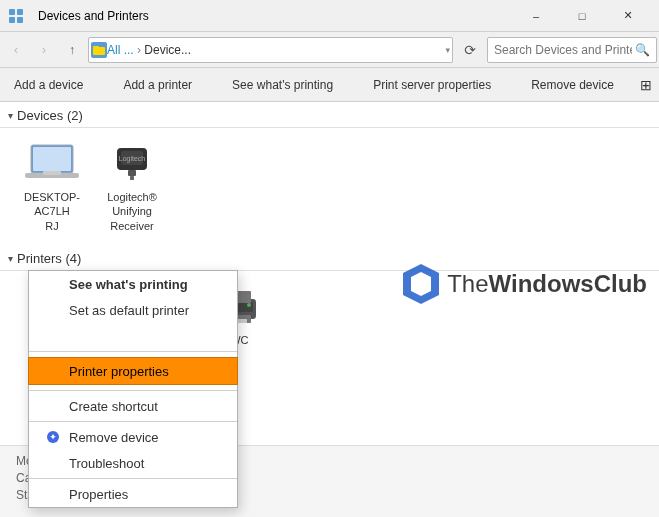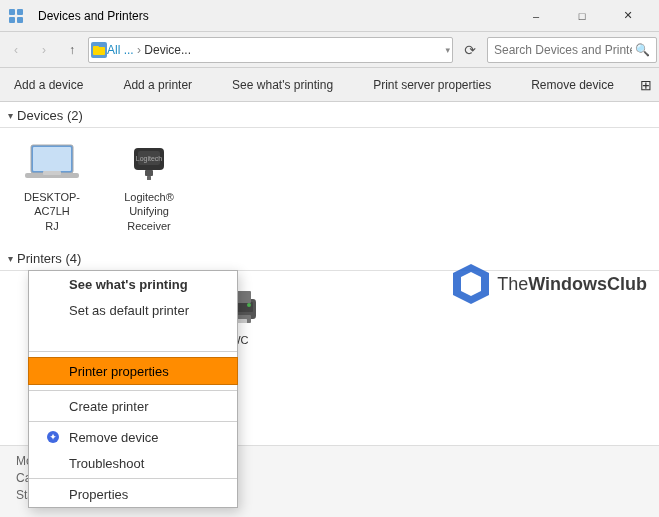--- a/index.html
+++ b/index.html
@@ -219,21 +219,21 @@
       font-weight: normal;
       color: #333;
       font-size: 13px;
     }
 
     
     .device-grid {
       display: flex;
       flex-wrap: wrap;
       padding: 8px 12px;
-      gap: 17px;
+      gap: 0;
       min-height: 90px;
     }
     .device-item {
       display: flex;
       flex-direction: column;
       align-items: center;
       width: 80px;
       cursor: pointer;
       padding: 4px;
       border-radius: 2px;
@@ -500,21 +500,21 @@
       <span class="ctx-icon"></span>
     </div>
     <div class="ctx-sep"></div>
     <div class="ctx-item highlighted">
       <span class="ctx-icon"></span>
       <span>Printer properties</span>
     </div>
     <div class="ctx-sep"></div>
     <div class="ctx-item">
       <span class="ctx-icon"></span>
-      <span>Create printer</span>
+      <span>Create shortcut</span>
     </div>
     <div class="ctx-sep"></div>
     <div class="ctx-item">
       <span class="ctx-icon">
         <svg width="14" height="14" viewBox="0 0 14 14">
           <circle cx="7" cy="7" r="6" fill="#4169E1"></circle>
           <text x="7" y="10" text-anchor="middle" fill="#fff" font-size="9" font-family="Arial">✦</text>
         </svg>
       </span>
       <span>Remove device</span>
@@ -531,21 +531,21 @@
   </div>
 
   <div class="watermark">
     <div style="display:flex; align-items:center;">
 
       <svg width="40" height="44" viewBox="0 0 40 44">
         <polygon points="20,2 38,11 38,33 20,42 2,33 2,11" fill="#2060CC"></polygon>
         <polygon points="20,10 30,15 30,29 20,34 10,29 10,15" fill="#fff"></polygon>
       </svg>
     </div>
-    <span style="font-size:18px; font-weight:300; color:#1a1a1a;">The<span style="font-weight:700;">WindowsClub</span></span>
+    <span style="font-size:24px; font-weight:300; color:#1a1a1a;">The<span style="font-weight:700;">WindowsClub</span></span>
   </div>
 
   <div class="info-bar">
     <div class="info-row">
       <span class="info-label">Model:</span>
       <span class="info-value">Microsoft Print To PDF</span>
     </div>
     <div class="info-row">
       <span class="info-label">Category:</span>
       <span class="info-value">Printer</span>

